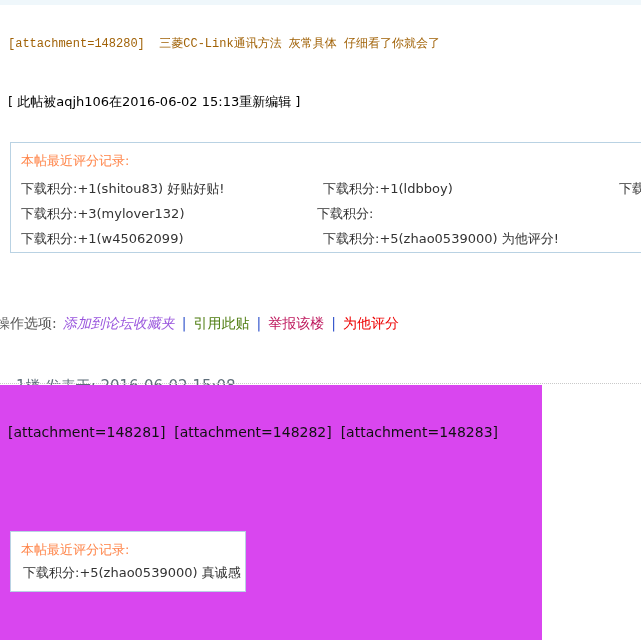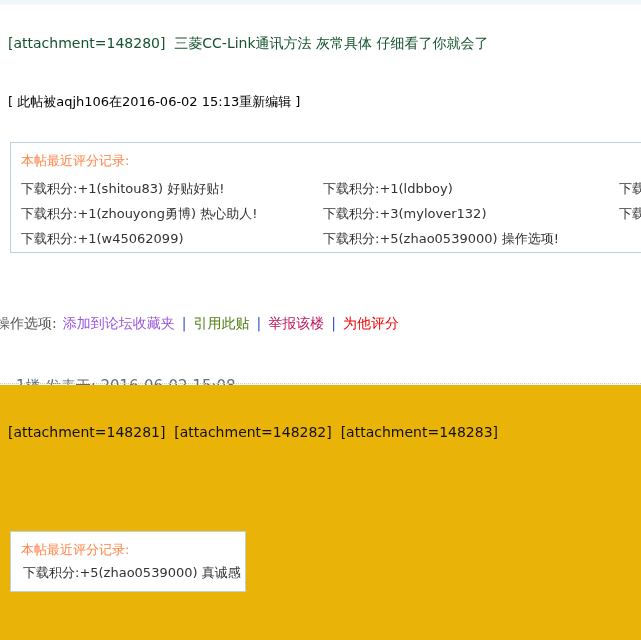--- a/index.html
+++ b/index.html
@@ -2,53 +2,53 @@
 <html><head>
 <meta charset="utf-8">
 <style>
   * { margin:0; padding:0; box-sizing:border-box; }
   html,body { width:641px; height:640px; }
   body { font-family:"DejaVu Sans","Liberation Sans",sans-serif; background:#fff; }
   .page { position:relative; width:641px; height:640px; overflow:hidden; background:#ffffff; }
 
   .top-strip { position:absolute; left:0; top:0; width:641px; height:5px; background:#eff7fb; }
 
-  .post-title { position:absolute; left:8px; top:35px; font-size:14px; color:#14532d;
-                white-space:pre; }
+  .post-title { position:absolute; left:8px; top:35px; font-size:12px; color:#a16207;
+                white-space:pre;font-family:Liberation Mono, monospace; }
   .edit-note  { position:absolute; left:8px; top:93px; font-size:13px; color:#000000;
                 white-space:pre; }
 
   .rating-box { position:absolute; left:10px; top:142px; width:930px; height:111px;
                 background:#fff; border:1px solid #b9d2e3; }
   .rating-box .box-title { position:absolute; left:10px; top:9px; font-size:13px; color:#ff8448; }
   .rating-rows { position:absolute; left:10px; top:33px; right:0; }
   .rating-row { display:flex; height:25px; line-height:25px; font-size:13px; color:#333;
                 white-space:nowrap; }
   .rating-row .c1 { width:302px; overflow:hidden; }
   .rating-row .c2 { width:296px; overflow:hidden; }
   .rating-row .c3 { flex:1; overflow:hidden; }
 
   .actions-row { position:absolute; left:-4px; top:315px; height:17px; line-height:17px;
                  font-size:14px; white-space:nowrap; }
   .actions-label { color:#555; margin-right:6px; }
   .action-sep { color:#3355cc; margin:0 7px; }
-  .link-purple { color:#9955dd; cursor:pointer; }
+  .link-purple { color:#9955dd; cursor:pointer;font-style:italic; }
   .link-green  { color:#4d7c0f; cursor:pointer; }
   .link-blue   { color:#be185d; cursor:pointer;text-align:right; }
   .link-red    { color:#ee0000; font-weight:normal; cursor:pointer; }
 
   .floor-header { position:absolute; left:-3px; top:359px; font-size:15px; color:#5e6e7a;
                   white-space:pre; }
   .floor-label { margin-right:5px; }
 
   .dotted-divider { position:absolute; left:0; top:383px; width:641px; height:0;
                     border-top:1px dotted #c9c9c9; }
 
-  .lower-section { position:absolute; left:0; top:385px; width:641px; height:255px;
-                   background:#eab308; }
+  .lower-section { position:absolute; left:0; top:385px; width:542px; height:255px;
+                   background:#d946ef; }
   .attachments-line { position:absolute; left:8px; top:39px; font-size:14px; color:#111;
                       white-space:pre; }
 
   .rating-box-2 { position:absolute; left:10px; top:146px; width:236px; height:61px;
                   background:#fff; border:1px solid #b9d2e3; }
   .rating-box-2 .box-title { position:absolute; left:10px; top:9px; font-size:13px; color:#ff8448; }
   .rating-box-2 .single-row { position:absolute; left:12px; top:32px; right:2px;
                   font-size:13px; color:#333; white-space:nowrap; overflow:hidden; }
 </style>
 </head>
@@ -64,27 +64,26 @@
 
   <div class="rating-box">
     <div class="box-title">本帖最近评分记录:</div>
     <div class="rating-rows">
       <div class="rating-row">
         <span class="c1">下载积分:+1(shitou83) 好贴好贴!</span>
         <span class="c2">下载积分:+1(ldbboy)</span>
         <span class="c3">下载积分:</span>
       </div>
       <div class="rating-row">
-        <span class="c1">下载积分:+1(zhouyong勇博) 热心助人!</span>
         <span class="c2">下载积分:+3(mylover132)</span>
         <span class="c3">下载积分:</span>
       </div>
       <div class="rating-row">
         <span class="c1">下载积分:+1(w45062099)</span>
-        <span class="c2">下载积分:+5(zhao0539000) 操作选项!</span>
+        <span class="c2">下载积分:+5(zhao0539000) 为他评分!</span>
         <span class="c3"></span>
       </div>
     </div>
   </div>
 
   <div class="actions-row">
     <span class="actions-label">操作选项:</span><span class="link-purple">添加到论坛收藏夹</span><span class="action-sep">|</span><span class="link-green">引用此贴</span><span class="action-sep">|</span><span class="link-blue">举报该楼</span><span class="action-sep">|</span><span class="link-red">为他评分</span>
   </div>
 
   <div class="floor-header">

